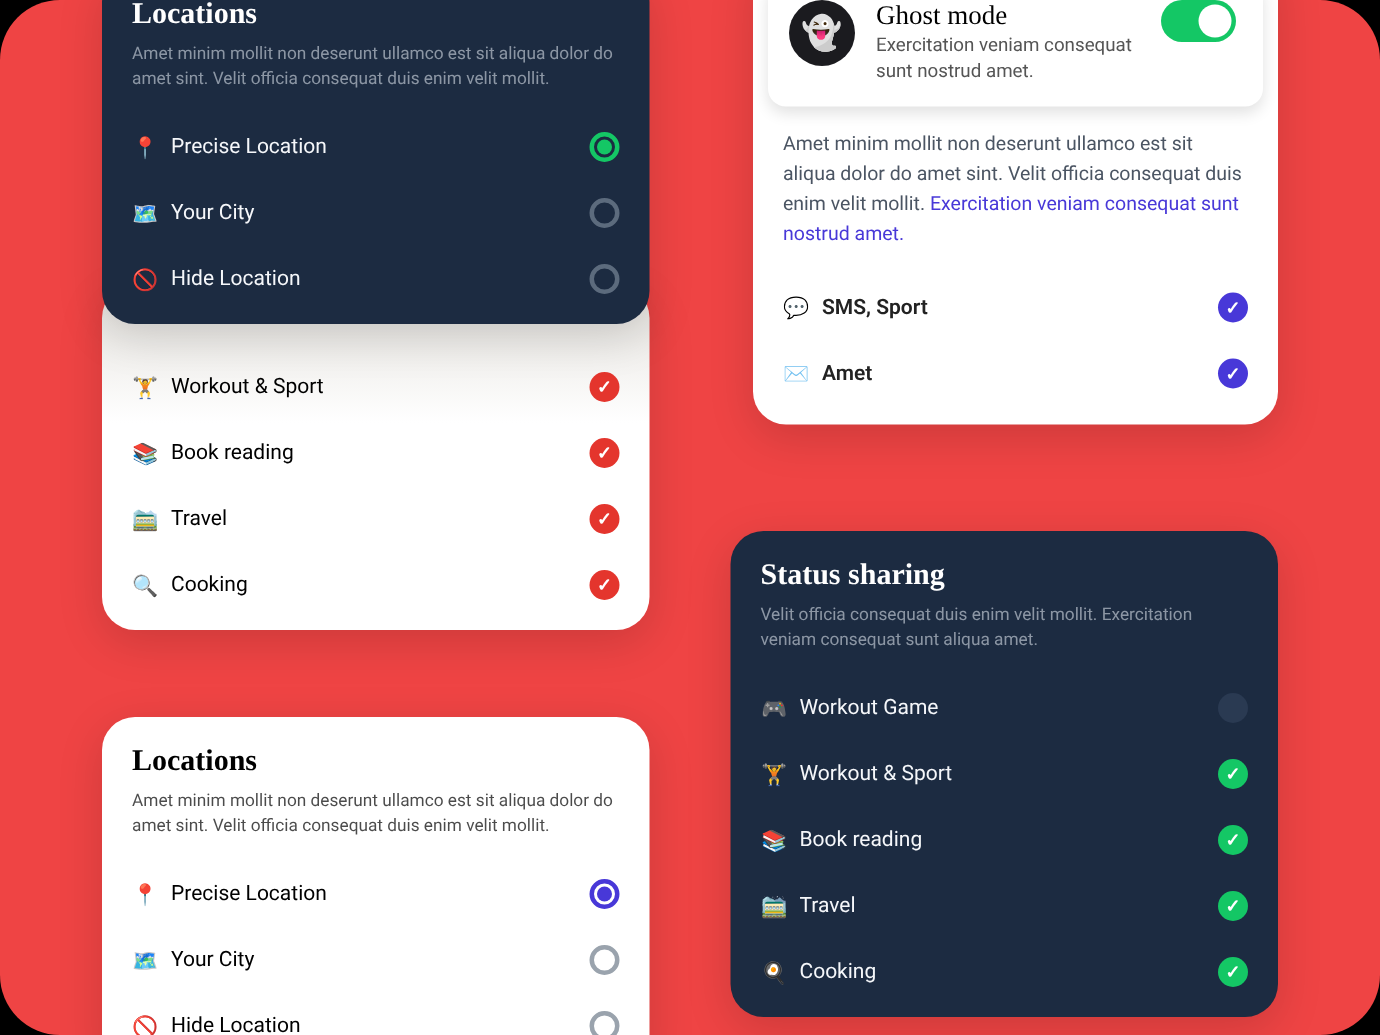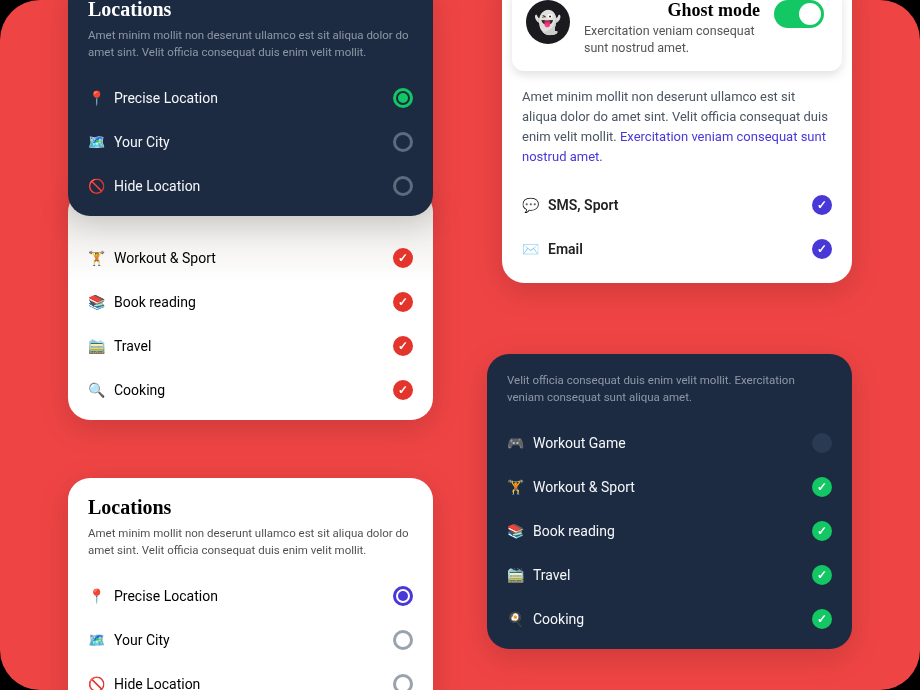--- a/index.html
+++ b/index.html
@@ -119,21 +119,21 @@
   background: #fff;
   box-shadow: 0 4px 10px rgba(0,0,0,0.12);
   border-radius: 12px;
 }
 .ghost-av {
   width: 44px; height: 44px; border-radius: 50%;
   background: #1b1b1f; display: flex; align-items: center; justify-content: center;
   font-size: 22px; color: #888;
 }
 .ghost-title {
-  font-family: Georgia, serif; font-weight: 700; font-size: 18px; text-align: right;
+  font-family: Georgia, serif; font-weight: 400; font-size: 18px;
 }
 .ghost-sub { font-size: 12.5px; color: #555; margin-top: 2px; line-height: 1.35; }
 .toggle {
   width: 50px; height: 28px; border-radius: 14px; background: #14c765;
   position: relative; flex-shrink: 0;
 }
 .toggle::after {
   content: ""; position: absolute; right: 3px; top: 3px;
   width: 22px; height: 22px; border-radius: 50%; background: #fff;
 }
@@ -259,29 +259,30 @@
       <div class="row">
         <div class="row-label">
           <span class="emoji">💬</span>
           <span>SMS, Sport</span>
         </div>
         <div class="check blue"></div>
       </div>
       <div class="row">
         <div class="row-label">
           <span class="emoji">✉️</span>
-          <span>Email</span>
+          <span>Amet</span>
         </div>
         <div class="check blue"></div>
       </div>
     </div>
   </div>
 
   <div id="card-status" class="card dark">
     <div class="card-inner">
+      <div class="card-title">Status sharing</div>
       <div class="card-desc">Velit officia consequat duis enim velit mollit. Exercitation veniam consequat sunt aliqua amet.</div>
     </div>
     <div class="list">
       <div class="row">
         <div class="row-label">
           <span class="emoji">🎮</span>
           <span>Workout Game</span>
         </div>
         <div class="circle-dim"></div>
       </div>

